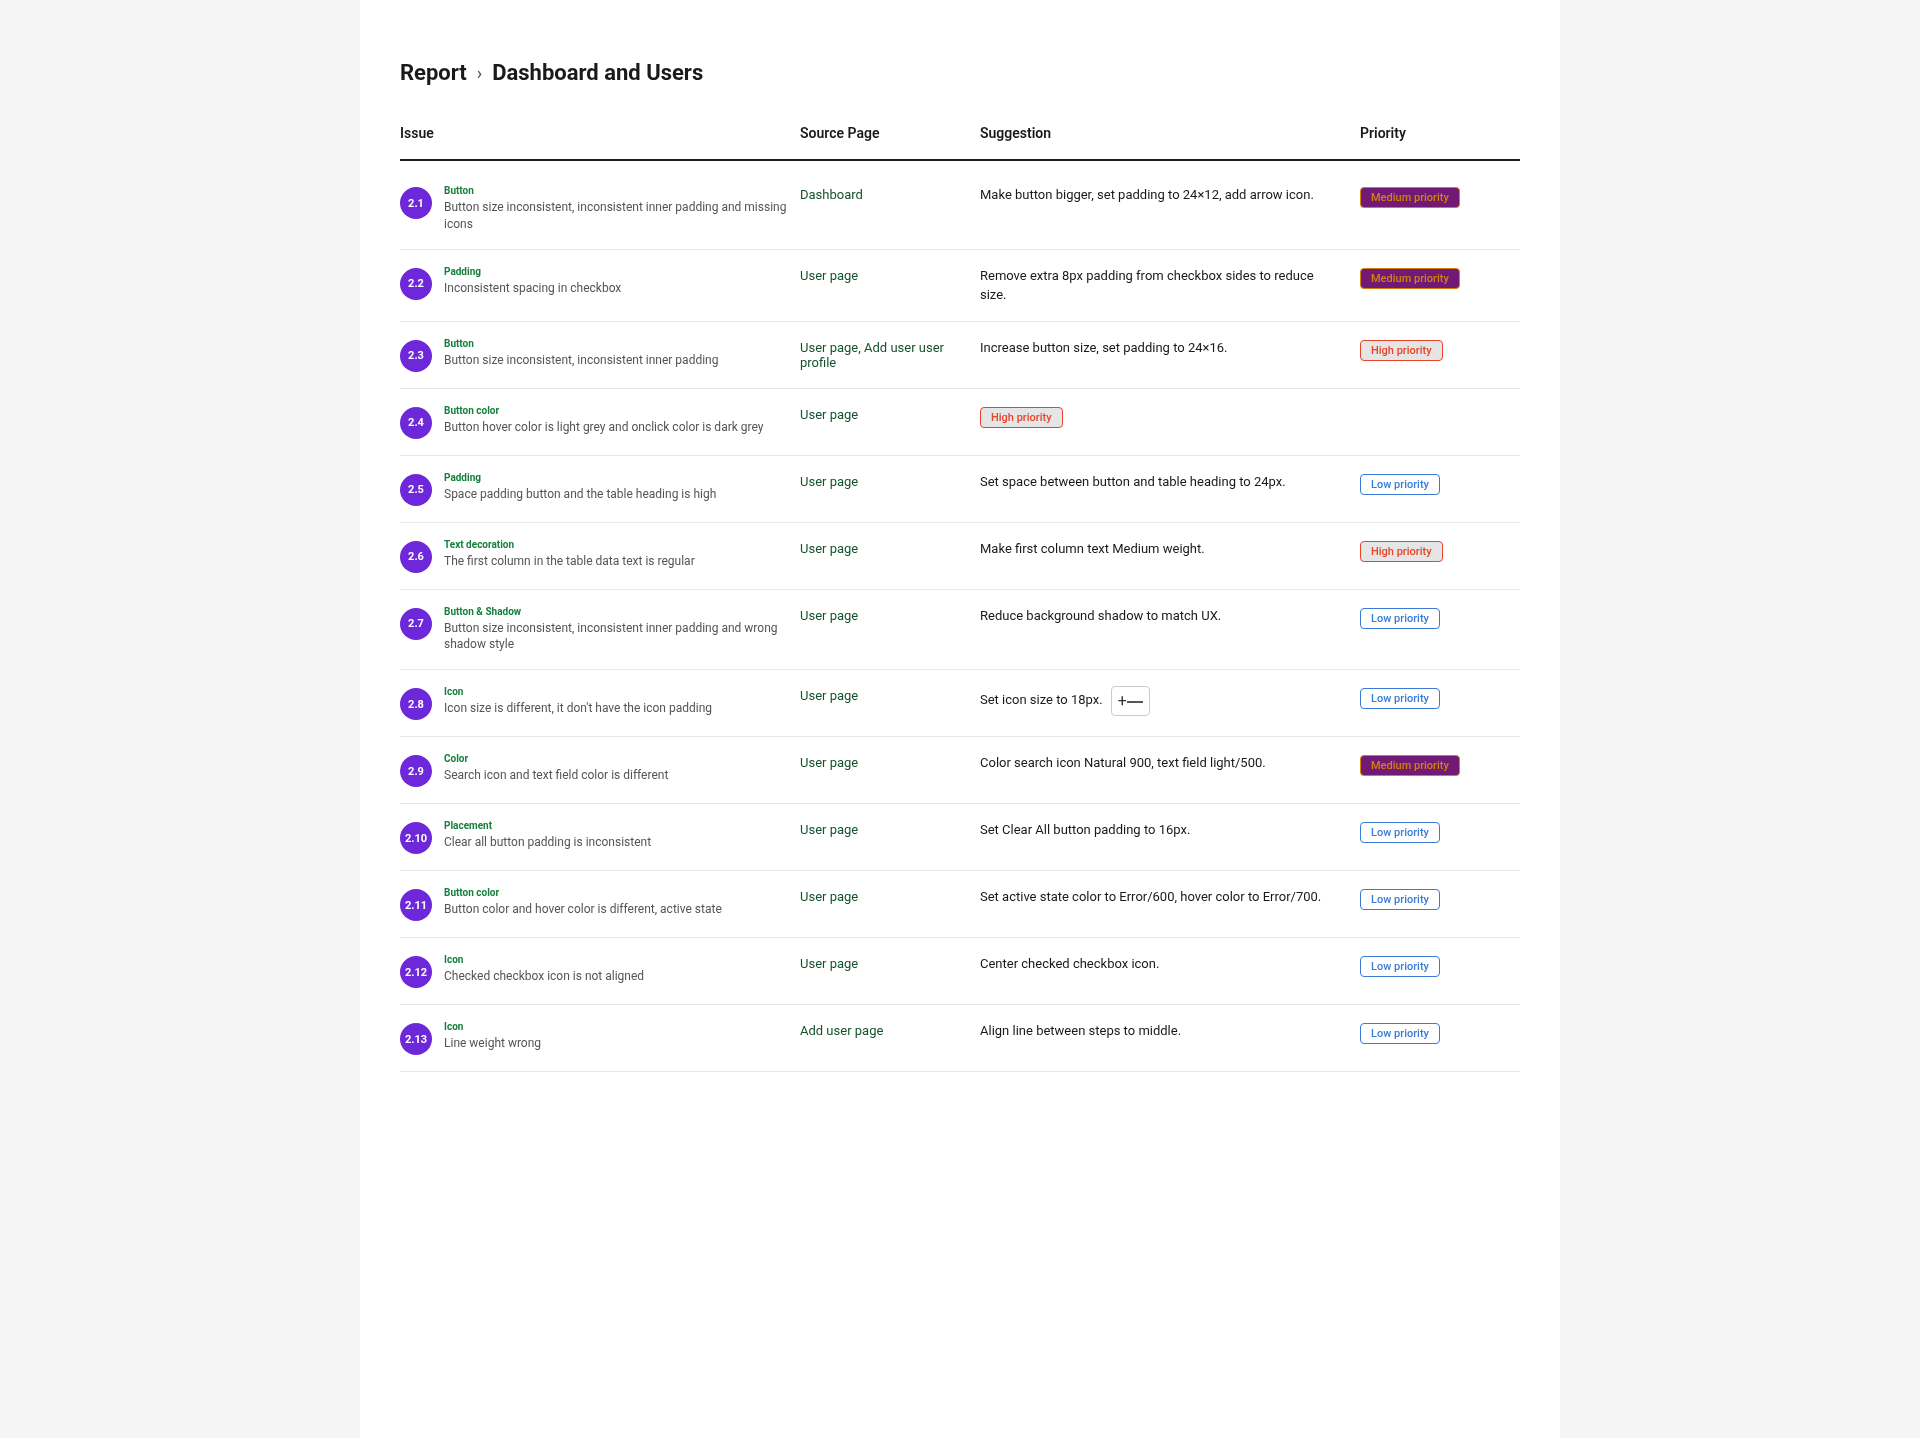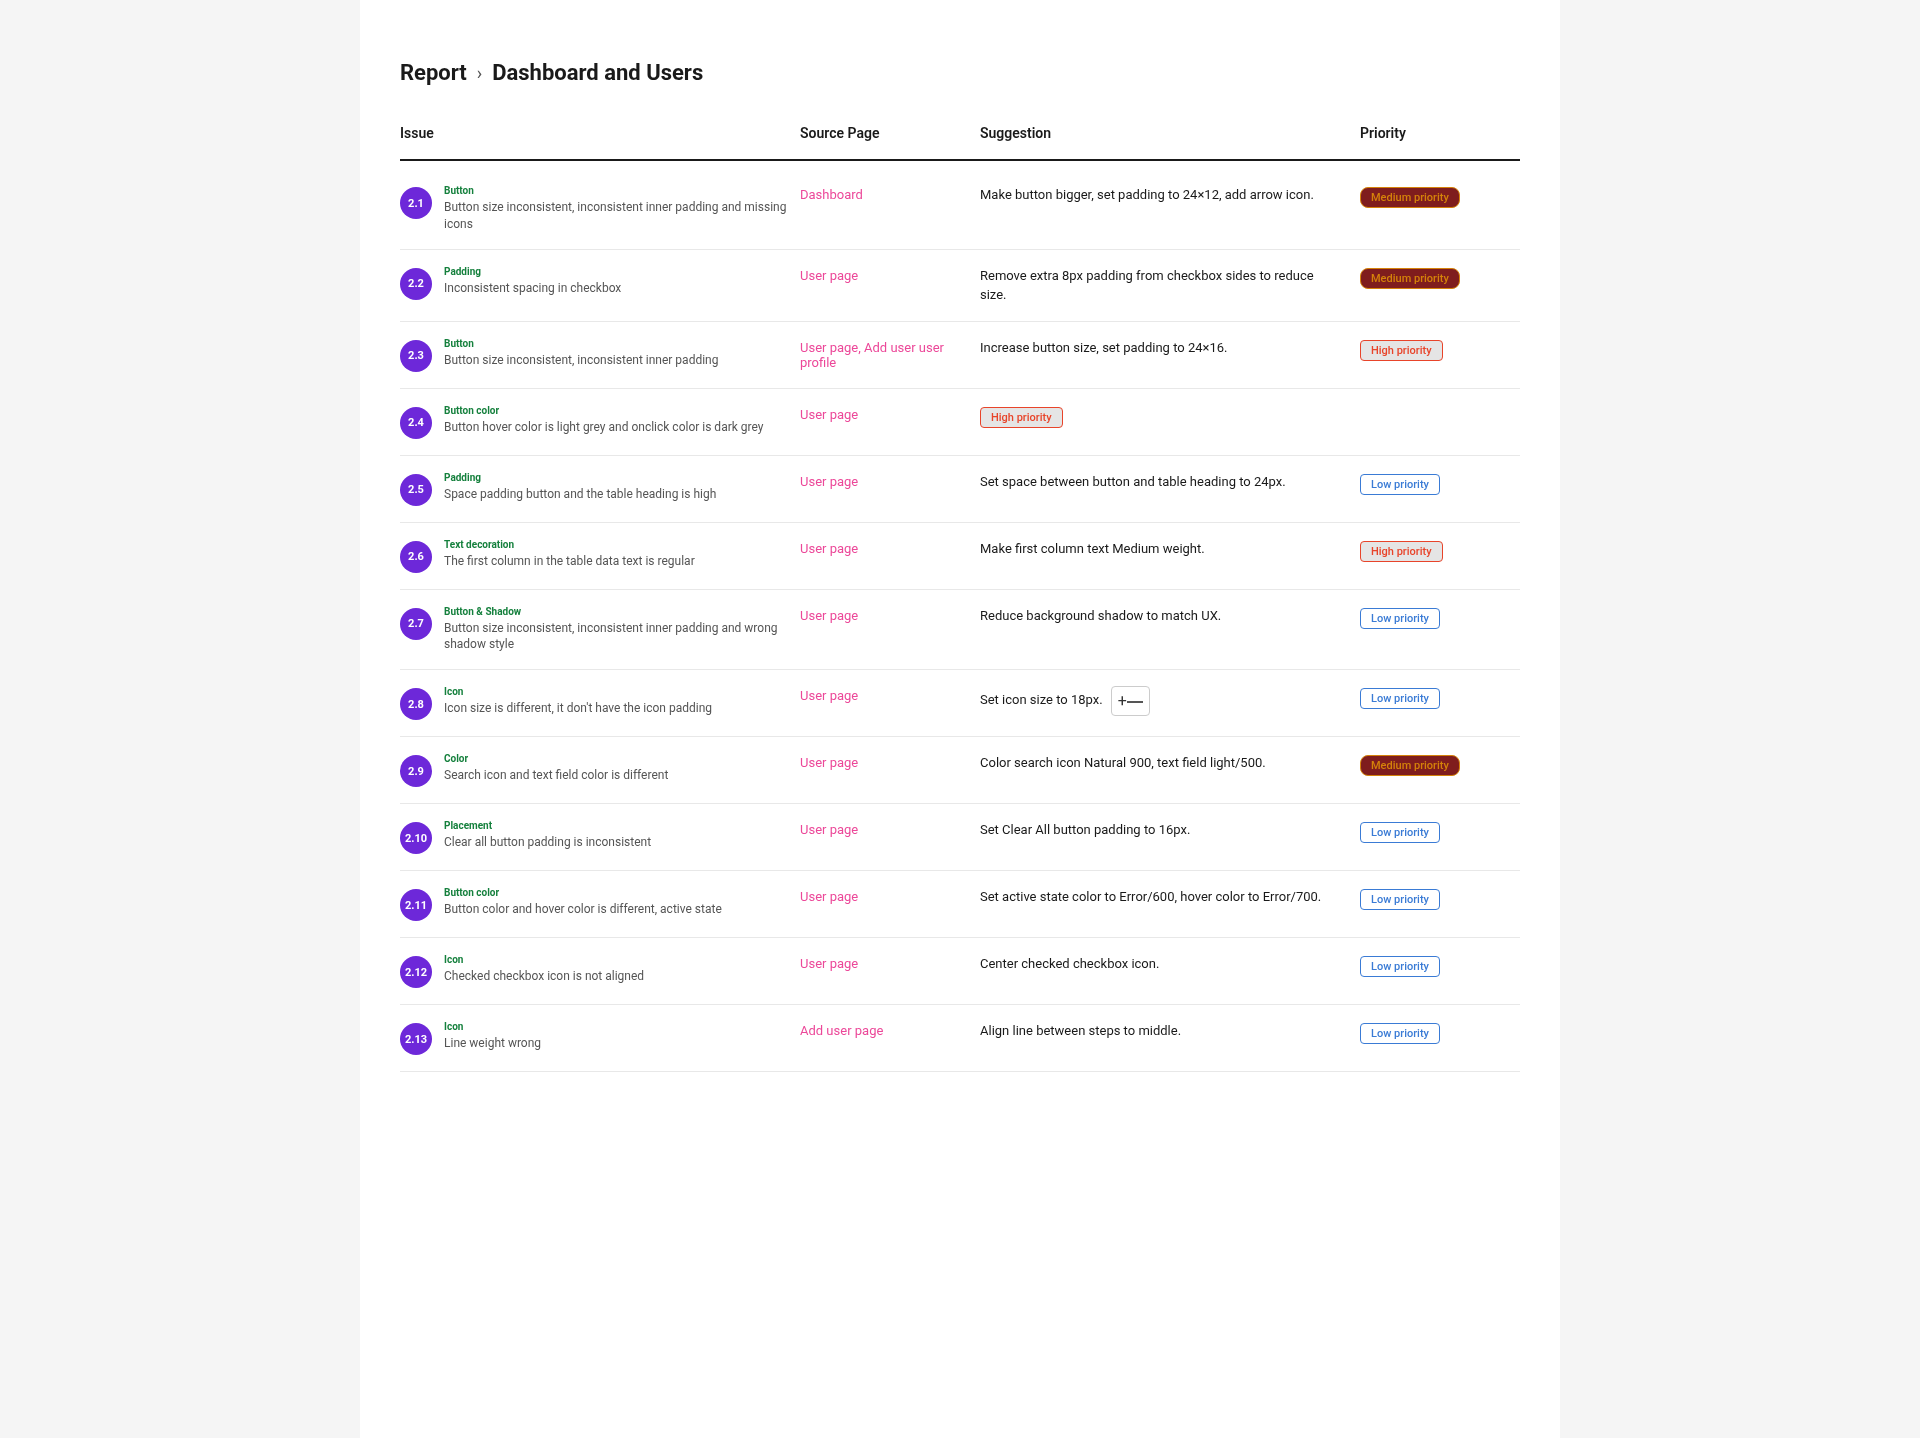--- a/index.html
+++ b/index.html
@@ -85,21 +85,21 @@
       color: #15803d;
       margin-bottom: 3px;
     }
     .issue-desc {
       font-size: 12px;
       color: #555;
       line-height: 1.4;
     }
     .source-cell {
       font-size: 13px;
-      color: #ec4899;
+      color: #14532d;
       padding-top: 2px;
     }
     .suggestion-cell {
       font-size: 13px;
       color: #1a1a1a;
       line-height: 1.5;
       padding-right: 20px;
     }
     .priority-cell {
       display: flex;
@@ -116,22 +116,21 @@
       white-space: nowrap;
     }
     .priority-high {
       color: #e8442a;
       border-color: #e8442a;
       background: #e5e5e5;
     }
     .priority-medium {
       color: #d4820a;
       border-color: #d4820a;
-      background: #7f1d1d;
-      border-radius: 8px;
+      background: #701a75;
     }
     .priority-low {
       color: #3a7bd5;
       border-color: #3a7bd5;
       background: #fff;
     }
     .zoom-widget {
       display: inline-flex;
       align-items: center;
       border: 1px solid #ccc;

